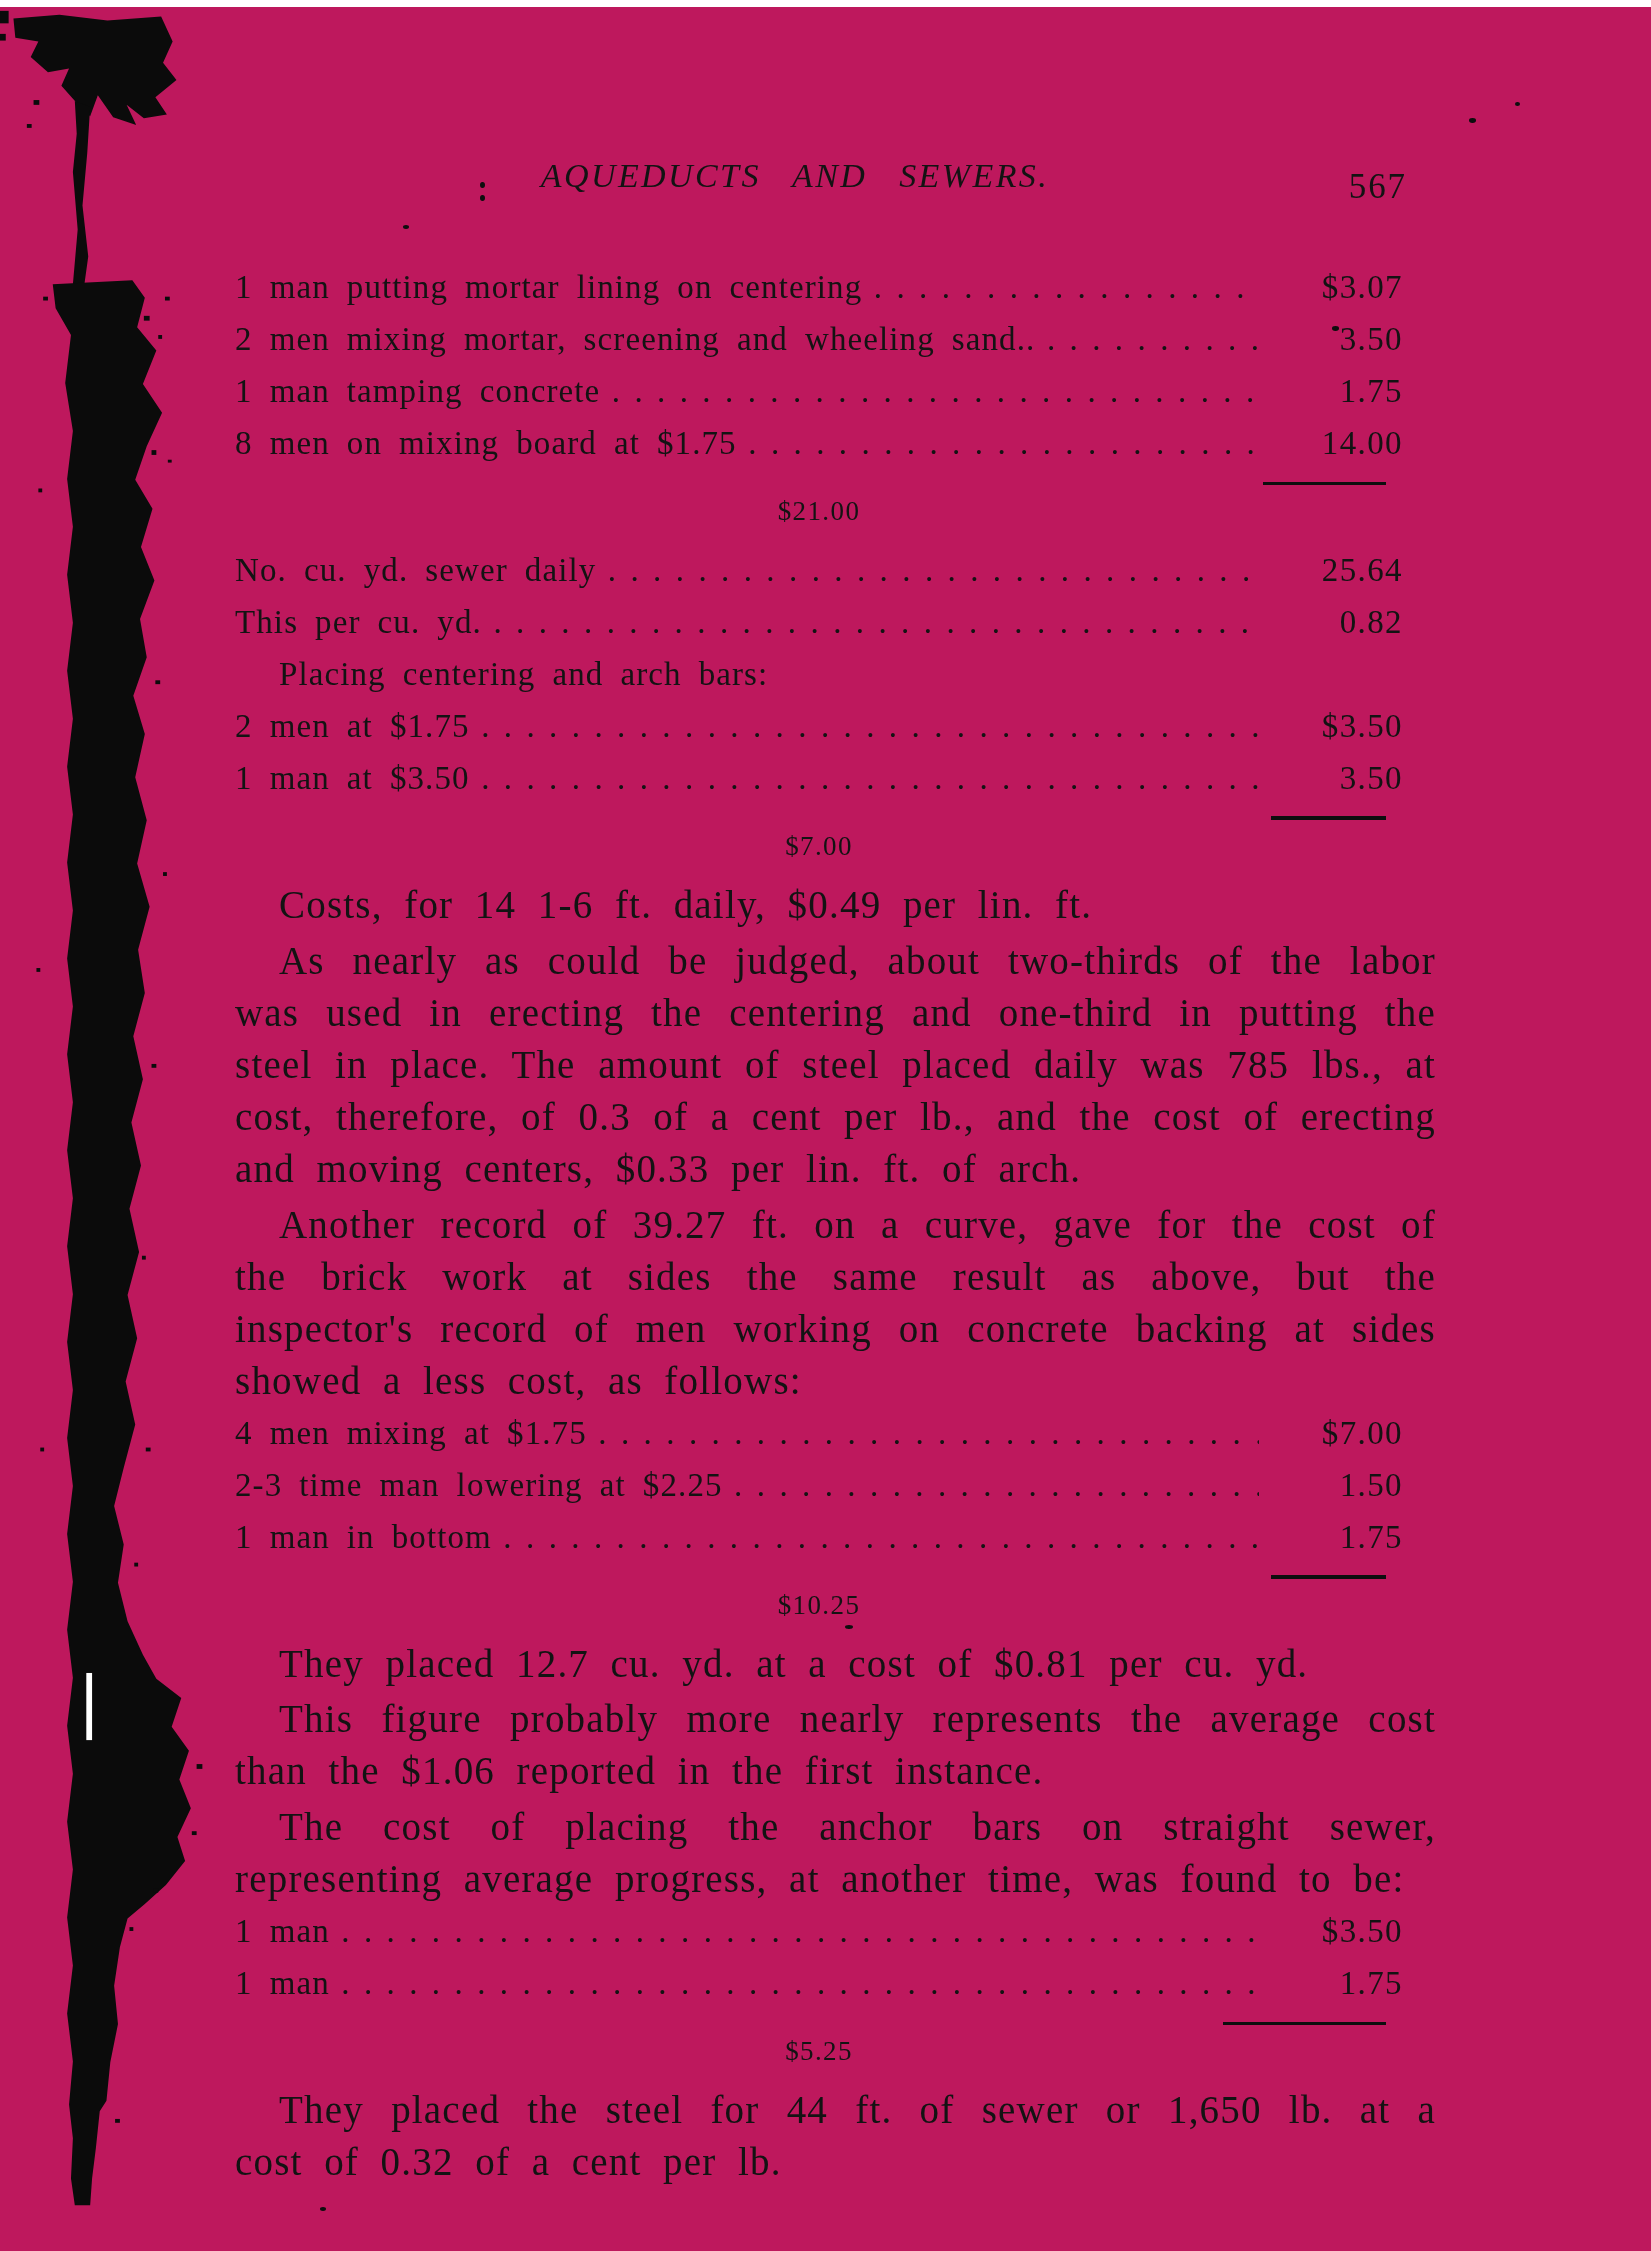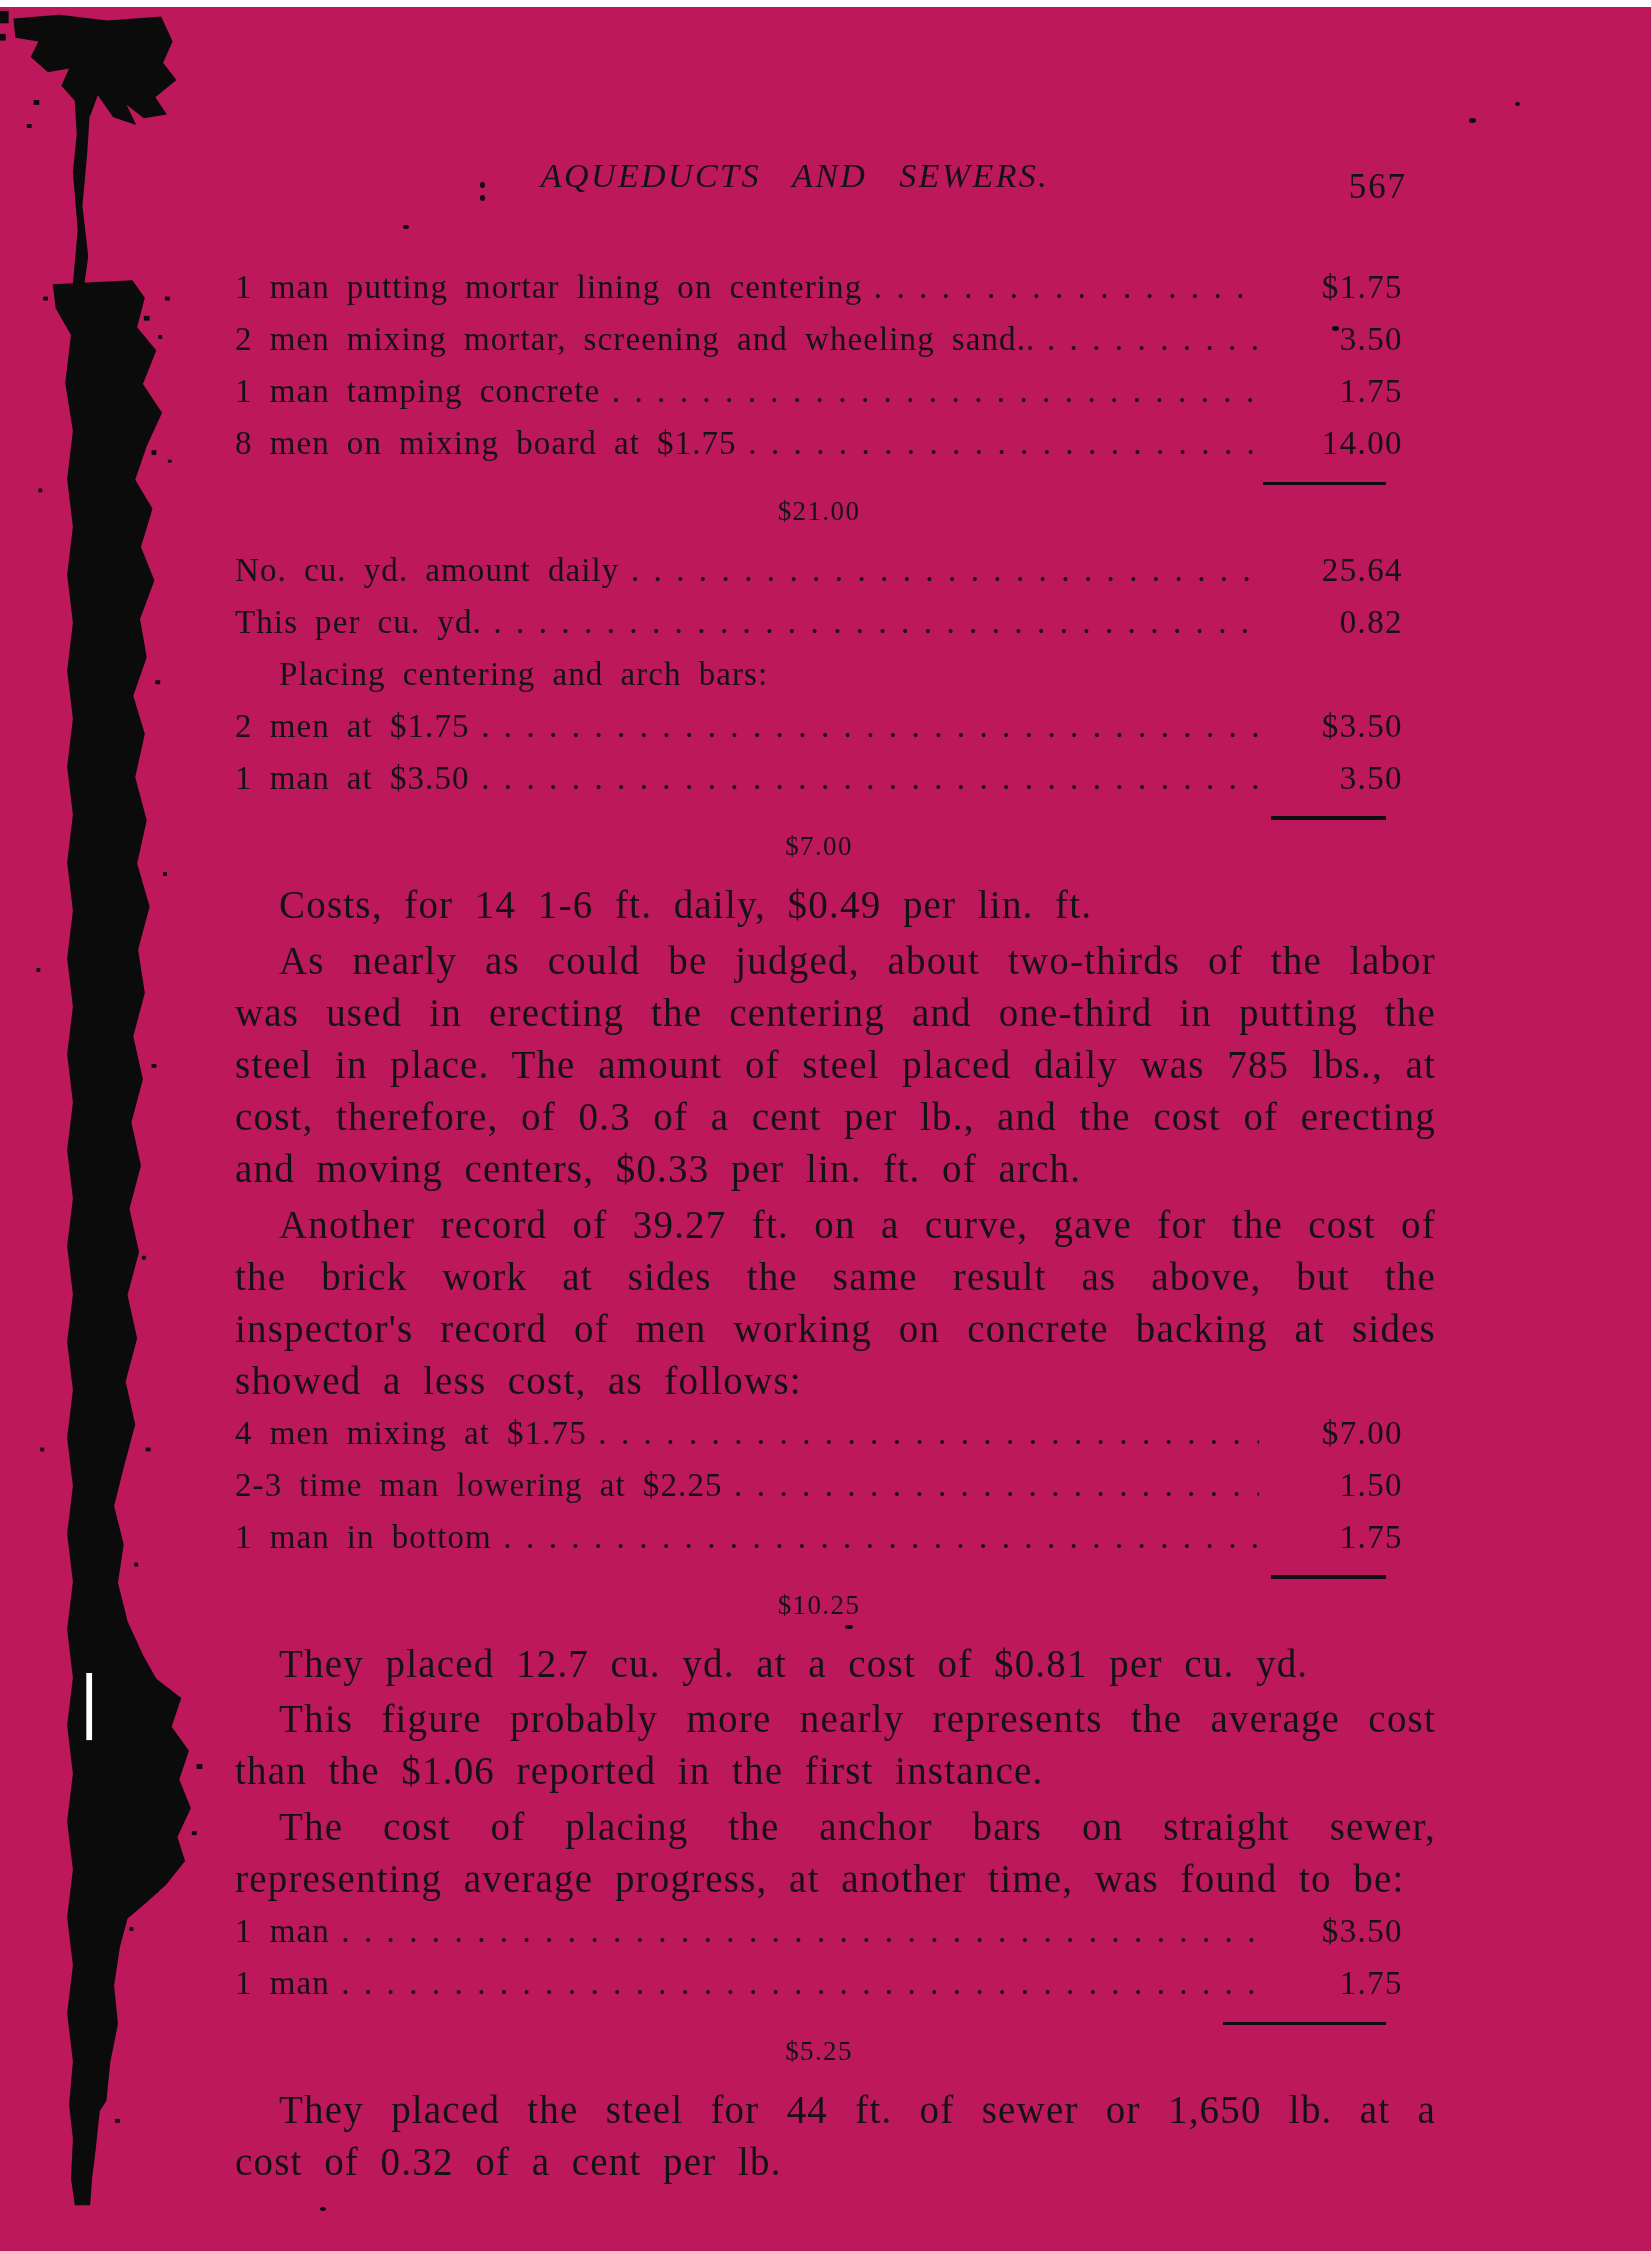--- a/index.html
+++ b/index.html
@@ -110,21 +110,21 @@
     <div class="header">
       <div class="title">AQUEDUCTS AND SEWERS.</div>
       <div class="pagenum">567</div>
     </div>
     <div class="blocks">
 
     <div class="group">
           <div class="row">
             <span class="label">1 man putting mortar lining on centering</span>
             <span class="leader"></span>
-            <span class="amount">$1.75</span>
+            <span class="amount">$3.07</span>
           </div>
           <div class="row">
             <span class="label">2 men mixing mortar, screening and wheeling sand..</span>
             <span class="leader"></span>
             <span class="amount">3.50</span>
           </div>
           <div class="row">
             <span class="label">1 man tamping concrete</span>
             <span class="leader"></span>
             <span class="amount">1.75</span>
@@ -134,21 +134,21 @@
             <span class="leader"></span>
             <span class="amount">14.00</span>
           </div>
         </div>
         <div class="total-block">
           <div class="rule" style="width: 123px;"></div>
           <div class="total">$21.00</div>
         </div>
         <div class="group">
           <div class="row">
-            <span class="label">No. cu. yd. amount daily</span>
+            <span class="label">No. cu. yd. sewer daily</span>
             <span class="leader"></span>
             <span class="amount">25.64</span>
           </div>
           <div class="row">
             <span class="label">This per cu. yd.</span>
             <span class="leader"></span>
             <span class="amount">0.82</span>
           </div>
           <div class="row subhead">
             <span class="label">Placing centering and arch bars:</span>

